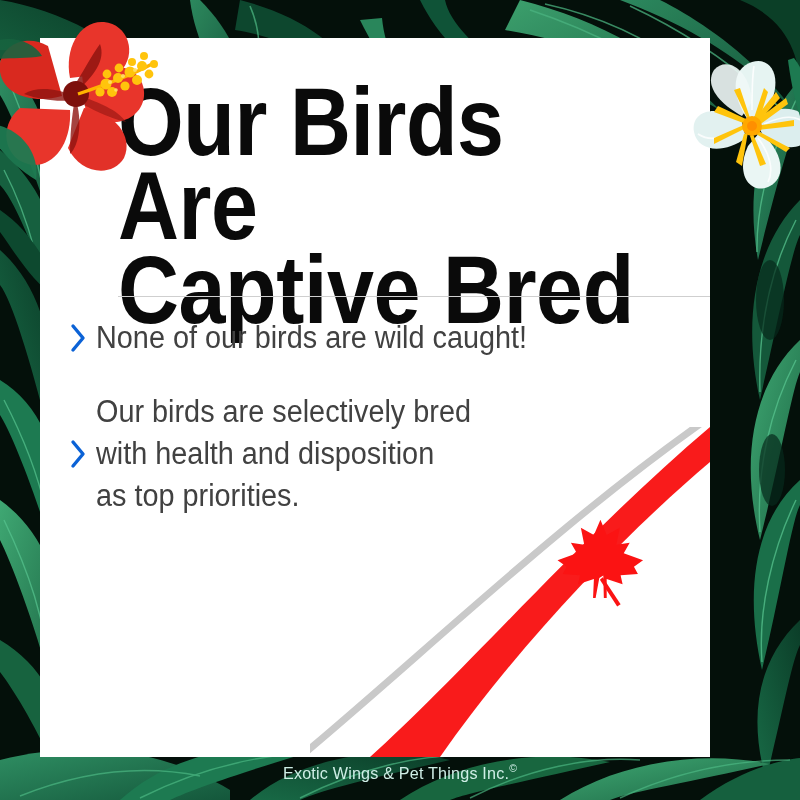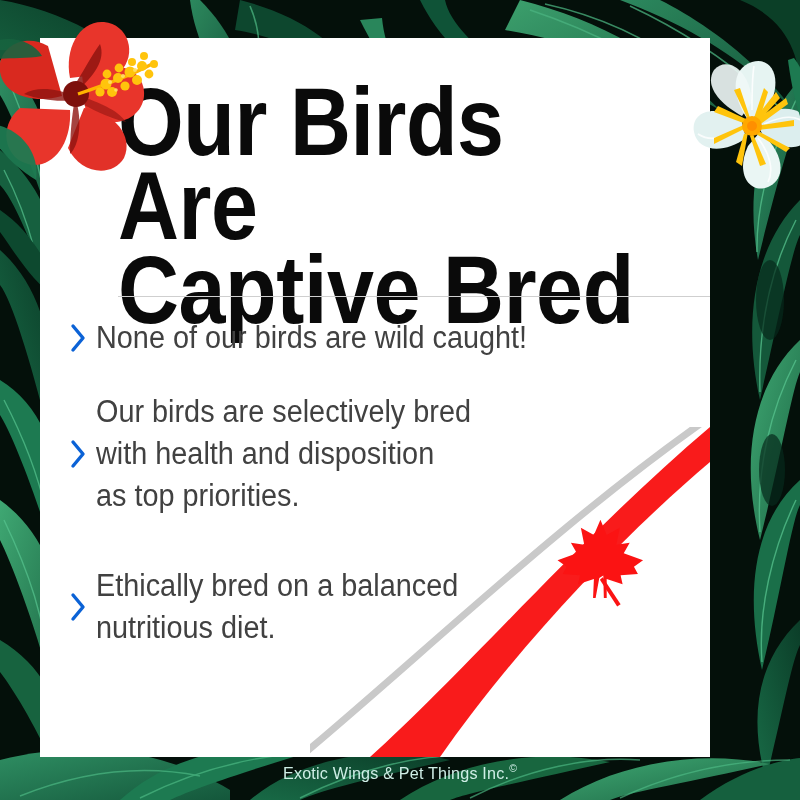--- a/index.html
+++ b/index.html
@@ -183,40 +183,31 @@
       <div class="bullet" style="margin-top:11px;margin-bottom:32px;">
         <span class="chev">
           <svg width="18" height="30" viewBox="0 0 18 30">
               <path d="M3,3 L13,15 L3,27" fill="none" stroke="#0b62d6" stroke-width="3.4" stroke-linecap="round" stroke-linejoin="round"></path>
             </svg>
         </span>
         <span class="btext">None of our birds are wild caught!</span>
       </div>
 
 
-      <div class="bullet" style="margin-bottom:48px;">
+      <div class="bullet" style="margin-bottom:32px;">
         <span class="chev">
           <svg width="18" height="30" viewBox="0 0 18 30">
               <path d="M3,3 L13,15 L3,27" fill="none" stroke="#0b62d6" stroke-width="3.4" stroke-linecap="round" stroke-linejoin="round"></path>
             </svg>
         </span>
         <span class="btext">Our birds are selectively bred
 with health and disposition
 as top priorities.</span>
       </div>
 
-      <div class="bullet">
-        <span class="chev">
-          <svg width="18" height="30" viewBox="0 0 18 30">
-              <path d="M3,3 L13,15 L3,27" fill="none" stroke="#0b62d6" stroke-width="3.4" stroke-linecap="round" stroke-linejoin="round"></path>
-            </svg>
-        </span>
-        <span class="btext">Ethically bred on a balanced
-nutritious diet.</span>
-      </div>
 
     </div>
   </div>
 
   <svg style="position:absolute;left:-14px;top:4px;" width="180" height="180" viewBox="0 0 180 180">
     <g>
 
       <path d="M96,70 C130,52 160,66 158,92 C156,116 126,126 100,112 Z" fill="#e8352b"></path>
       <path d="M98,104 C128,108 148,132 138,154 C126,174 94,170 82,144 Z" fill="#e23128"></path>
       <path d="M84,106 C86,140 66,166 42,160 C18,154 12,122 34,104 Z" fill="#e8352b"></path>

